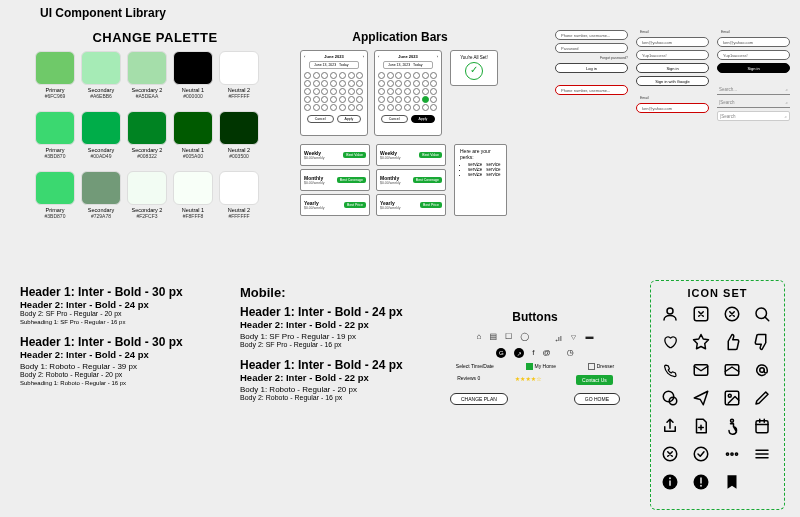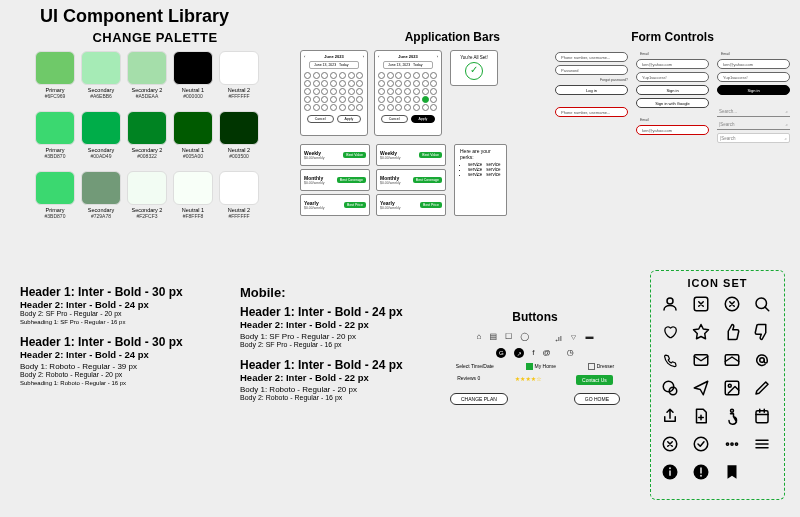--- a/index.html
+++ b/index.html
@@ -1,30 +1,30 @@
 <!DOCTYPE html>
 <html><head>
 <meta charset="utf-8">
 <style>
   * { box-sizing: border-box; margin: 0; padding: 0; }
   body { background: #eeeeee; width: 800px; height: 517px; font-family: -apple-system, Helvetica, Arial, sans-serif; color: #000; overflow: hidden; position: relative; }
-  .page-title { font-size: 18px; font-weight: 700; position: absolute; top: 6px; left: 40px; }
+  .page-title { font-size: 12px; font-weight: 700; position: absolute; top: 6px; left: 40px; }
   
   
   .palette { position: absolute; top: 30px; left: 35px; width: 240px; }
   .palette h2 { font-size: 13px; font-weight: 800; text-align: center; margin-bottom: 6px; letter-spacing: 0.5px; }
   .swrow { display: flex; gap: 6px; margin-bottom: 12px; }
   .sw { width: 40px; text-align: center; }
   .chip { width: 40px; height: 34px; border-radius: 6px; border: 1px solid #ddd; }
   .sw-name { font-size: 5.5px; margin-top: 2px; line-height: 1.1; }
   .sw-hex { font-size: 5px; color: #333; }
   
   
   .appbars { position: absolute; top: 30px; left: 300px; width: 200px; }
-  .appbars h2 { font-size: 12px; font-weight: 700; text-align: right; margin-bottom: 6px; }
+  .appbars h2 { font-size: 12px; font-weight: 700; text-align: center; margin-bottom: 6px; }
   .calrow { display: flex; gap: 6px; }
   .cal { width: 68px; height: 86px; background: #fff; border: 0.5px solid #888; border-radius: 3px; padding: 3px; font-size: 4px; display: flex; flex-direction: column; align-items: center; }
   .cal-head { display: flex; justify-content: space-between; width: 100%; font-size: 4px; margin-bottom: 1px;}
   .cal-title { font-weight: 600; }
   .datebox { border: 0.5px solid #aaa; border-radius: 2px; padding: 1px 4px; margin: 1px 0; font-size: 3.5px; width: 50px; text-align: left;}
   .days { display: grid; grid-template-columns: repeat(7, 1fr); gap: 1px; width: 100%; margin: 2px 0; }
   .day { width: 7px; height: 7px; border: 0.5px solid #777; border-radius: 50%; }
   .day.sel { background: #18a834; border-color: #18a834; }
   .calbtns { display: flex; gap: 3px; margin-top: 2px; }
   .pill { border: 0.5px solid #555; border-radius: 7px; padding: 1px 7px; font-size: 3.5px; background: #fff; }
@@ -72,21 +72,21 @@
   .irow { display:flex; gap:8px; justify-content:center; font-size:8px; margin-bottom:5px; color:#222;}
   .circ { width:10px; height:10px; border-radius:50%; background:#000; display:inline-flex; align-items:center; justify-content:center; color:#fff; font-size:6px;}
   .chk { width:7px; height:7px; border:0.8px solid #666; display:inline-block; vertical-align:middle; margin-right:2px;}
   .chk.on { background:#18a834; border-color:#18a834;}
   .star { color:#f5c518; font-size:6px;}
   .btno { border: 0.8px solid #333; border-radius: 10px; padding: 2px 10px; font-size: 5px; background:#fff; display:inline-block;}
   .btnfill { background:#18a834; color:#fff; border-radius:2px; padding:2px 6px; font-size:5px; display:inline-block;}
   .txtrow { font-size:5px; display:flex; justify-content:space-around; margin:5px 0;}
   
   
-  .iconset { position: absolute; top: 270px; left: 650px; width: 135px; height: 230px; border: 1.5px dashed #18a834; border-radius: 6px; padding: 6px 8px; }
+  .iconset { position: absolute; top: 280px; left: 650px; width: 135px; height: 230px; border: 1.5px dashed #18a834; border-radius: 6px; padding: 6px 8px; }
   .iconset h2 { font-size: 11px; font-weight: 800; text-align: center; letter-spacing: 1px; margin-bottom: 4px;}
   .igrid { display: grid; grid-template-columns: repeat(4, 1fr); gap: 6px 6px; }
   .ic { width: 22px; height: 22px; display:flex; align-items:center; justify-content:center;}
   .ic svg { width:18px; height:18px; stroke:#000; stroke-width:2; fill:none; stroke-linecap:round; stroke-linejoin:round;}
   .ic.fill svg { fill:#000; stroke:none;}
 </style>
 </head>
 <body>
 
 <div class="page-title">UI Component Library</div>
@@ -339,21 +339,20 @@
           <li>service</li>
           <li>service</li>
           <li>service</li>
           <li>service</li>
         </ul>
     </div>
   </div>
 </div>
 
 <div class="forms">
-  <h2>Form Controls</h2>
   <div class="fgrid">
     <div class="fcol">
       <div class="inp">Phone number, username...</div>
       <div class="inp">Password</div>
       <div class="lbl" style="text-align:right">Forgot password?</div>
       <div class="btnf">Log in</div>
       <div style="height:6px"></div>
       <div class="inp err">Phone number, username...</div>
     </div>
     <div class="fcol">
@@ -402,21 +401,21 @@
     <div class="b2">Body 2: Roboto - Regular - 20 px</div>
     <div class="sub">Subheading 1: Roboto - Regular - 16 px</div>
   </div>
 </div>
 
 <div class="type-m">
   <h3>Mobile:</h3>
   <div class="tblk">
     <div class="h1">Header 1: Inter - Bold - 24 px</div>
     <div class="h2">Header 2: Inter - Bold - 22 px</div>
-    <div class="b1">Body 1: SF Pro - Regular - 20 px</div>
+    <div class="b1">Body 1: SF Pro - Regular - 19 px</div>
     <div class="b2">Body 2: SF Pro - Regular - 16 px</div>
   </div>
   <div class="tblk">
     <div class="h1">Header 1: Inter - Bold - 24 px</div>
     <div class="h2">Header 2: Inter - Bold - 22 px</div>
     <div class="b1">Body 1: Roboto - Regular - 20 px</div>
     <div class="b2">Body 2: Roboto - Regular - 16 px</div>
   </div>
 </div>
 

